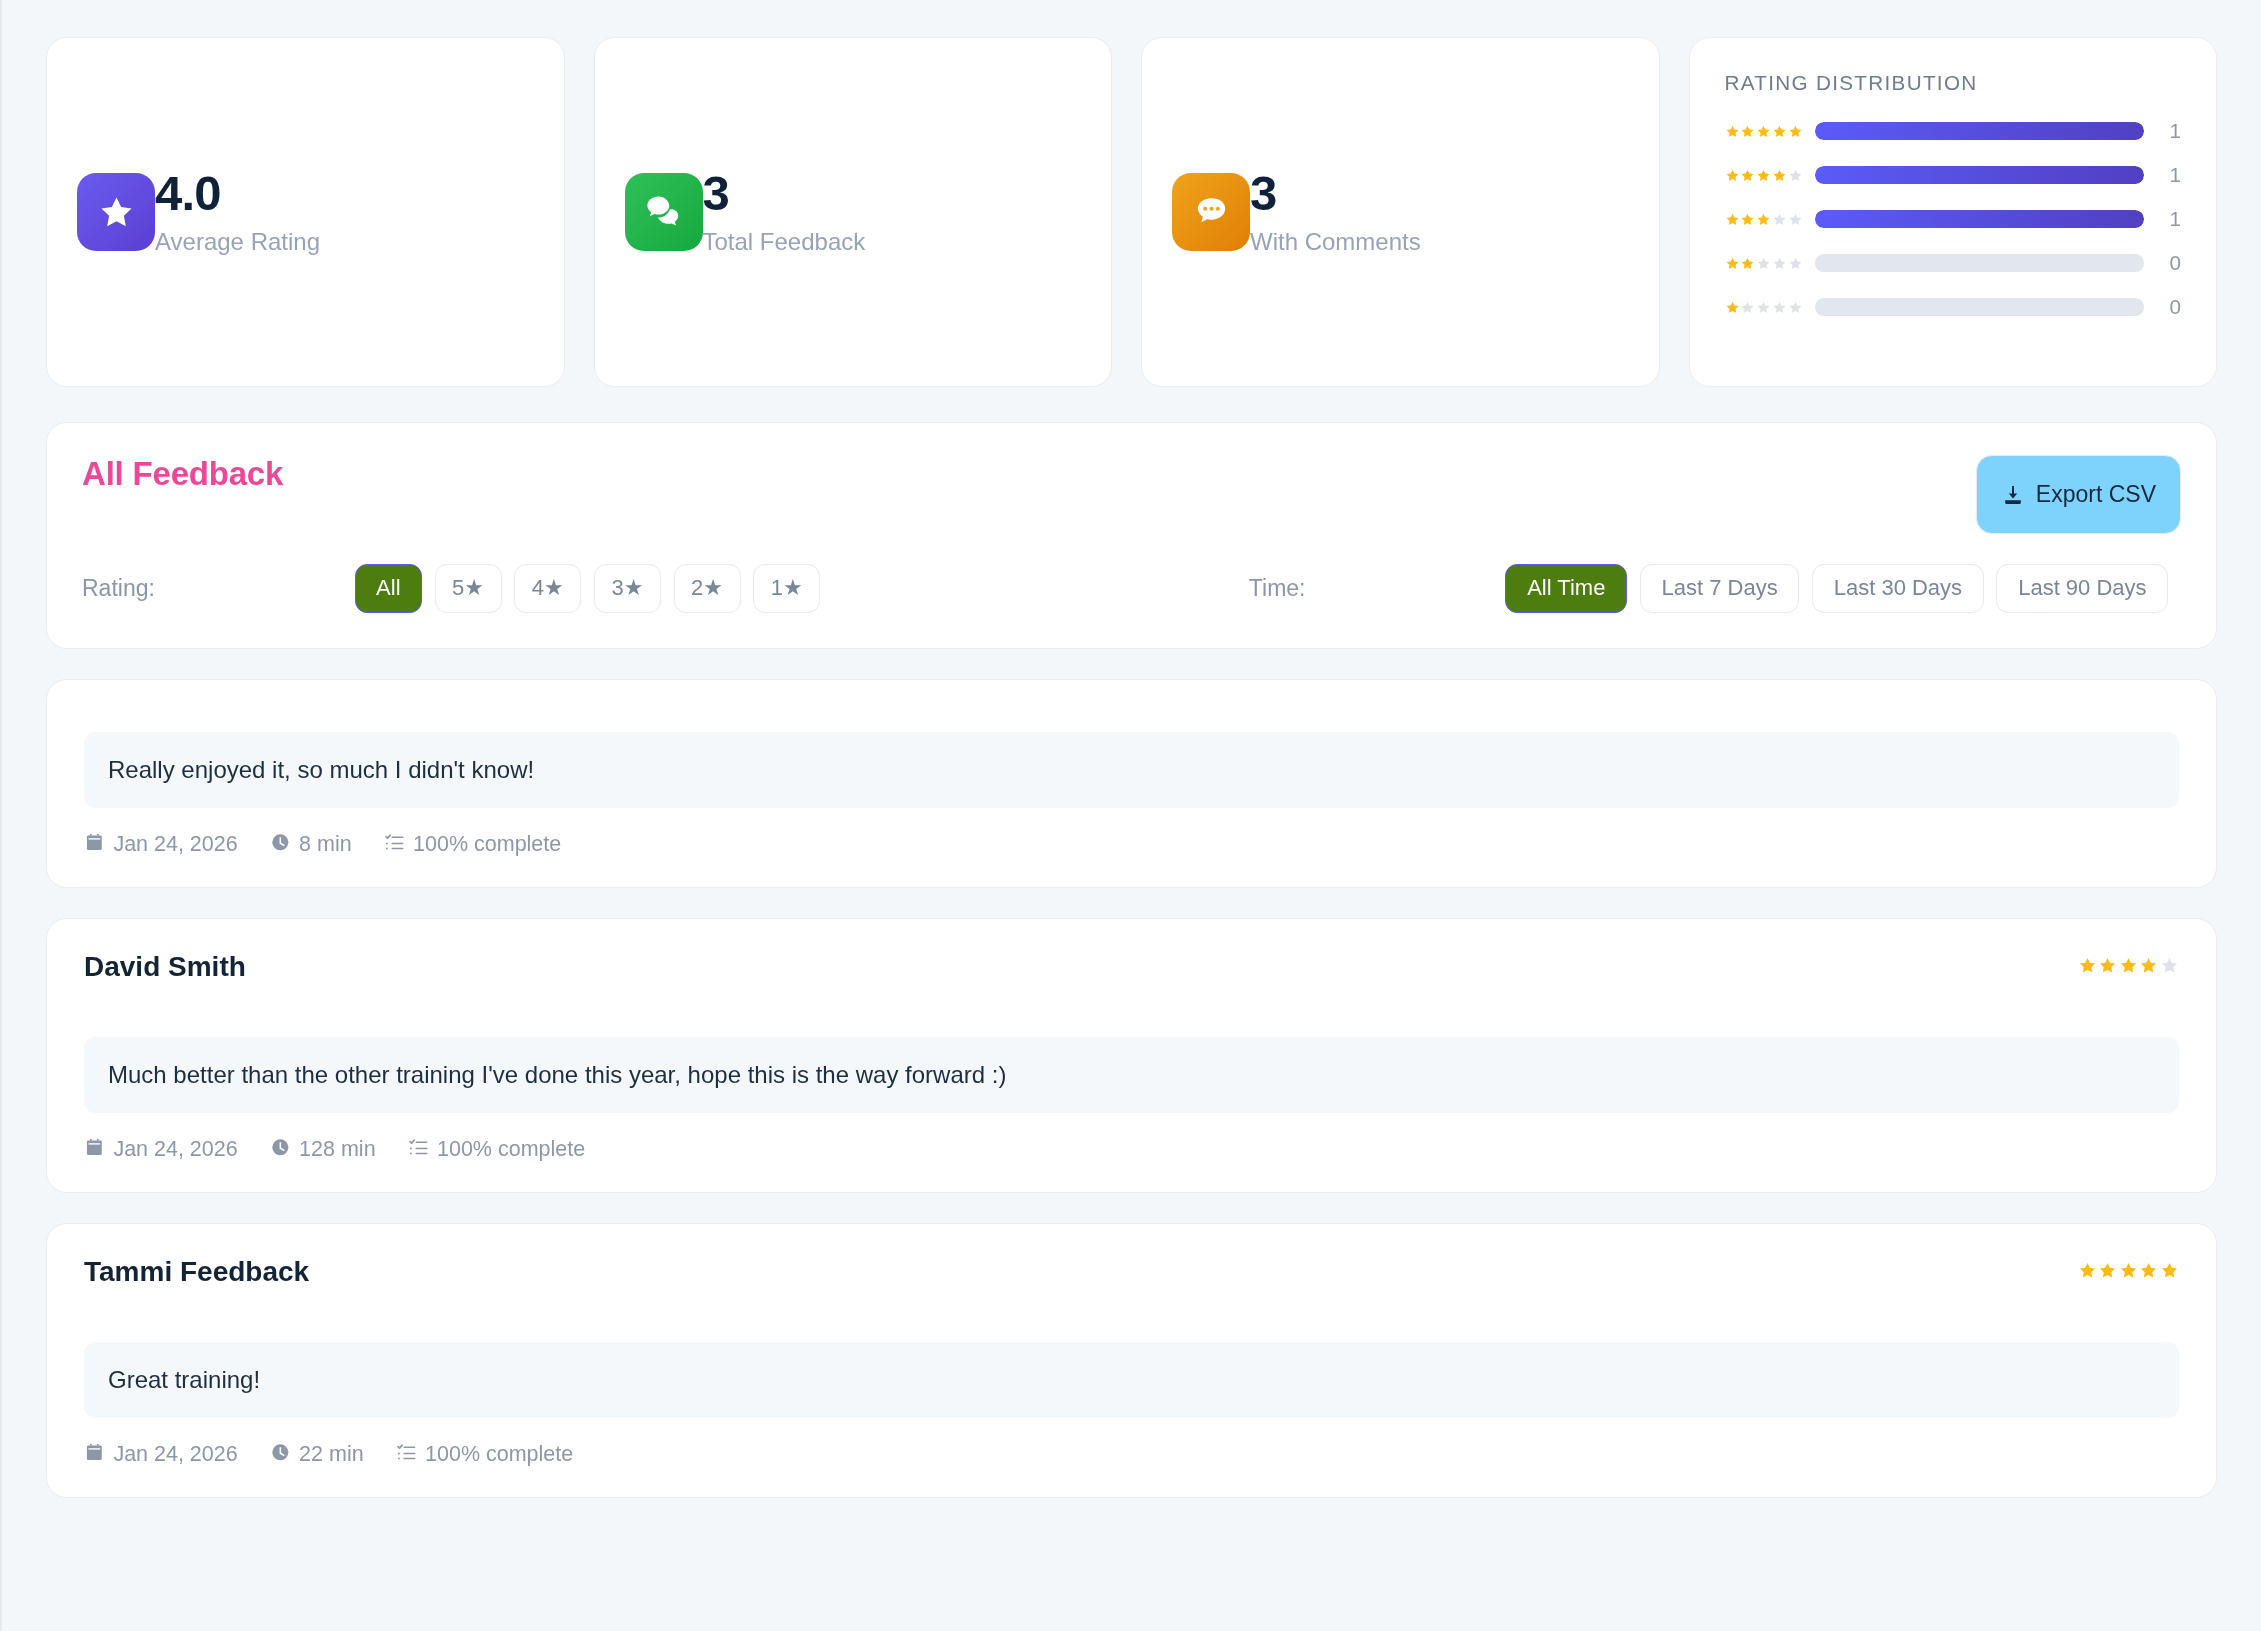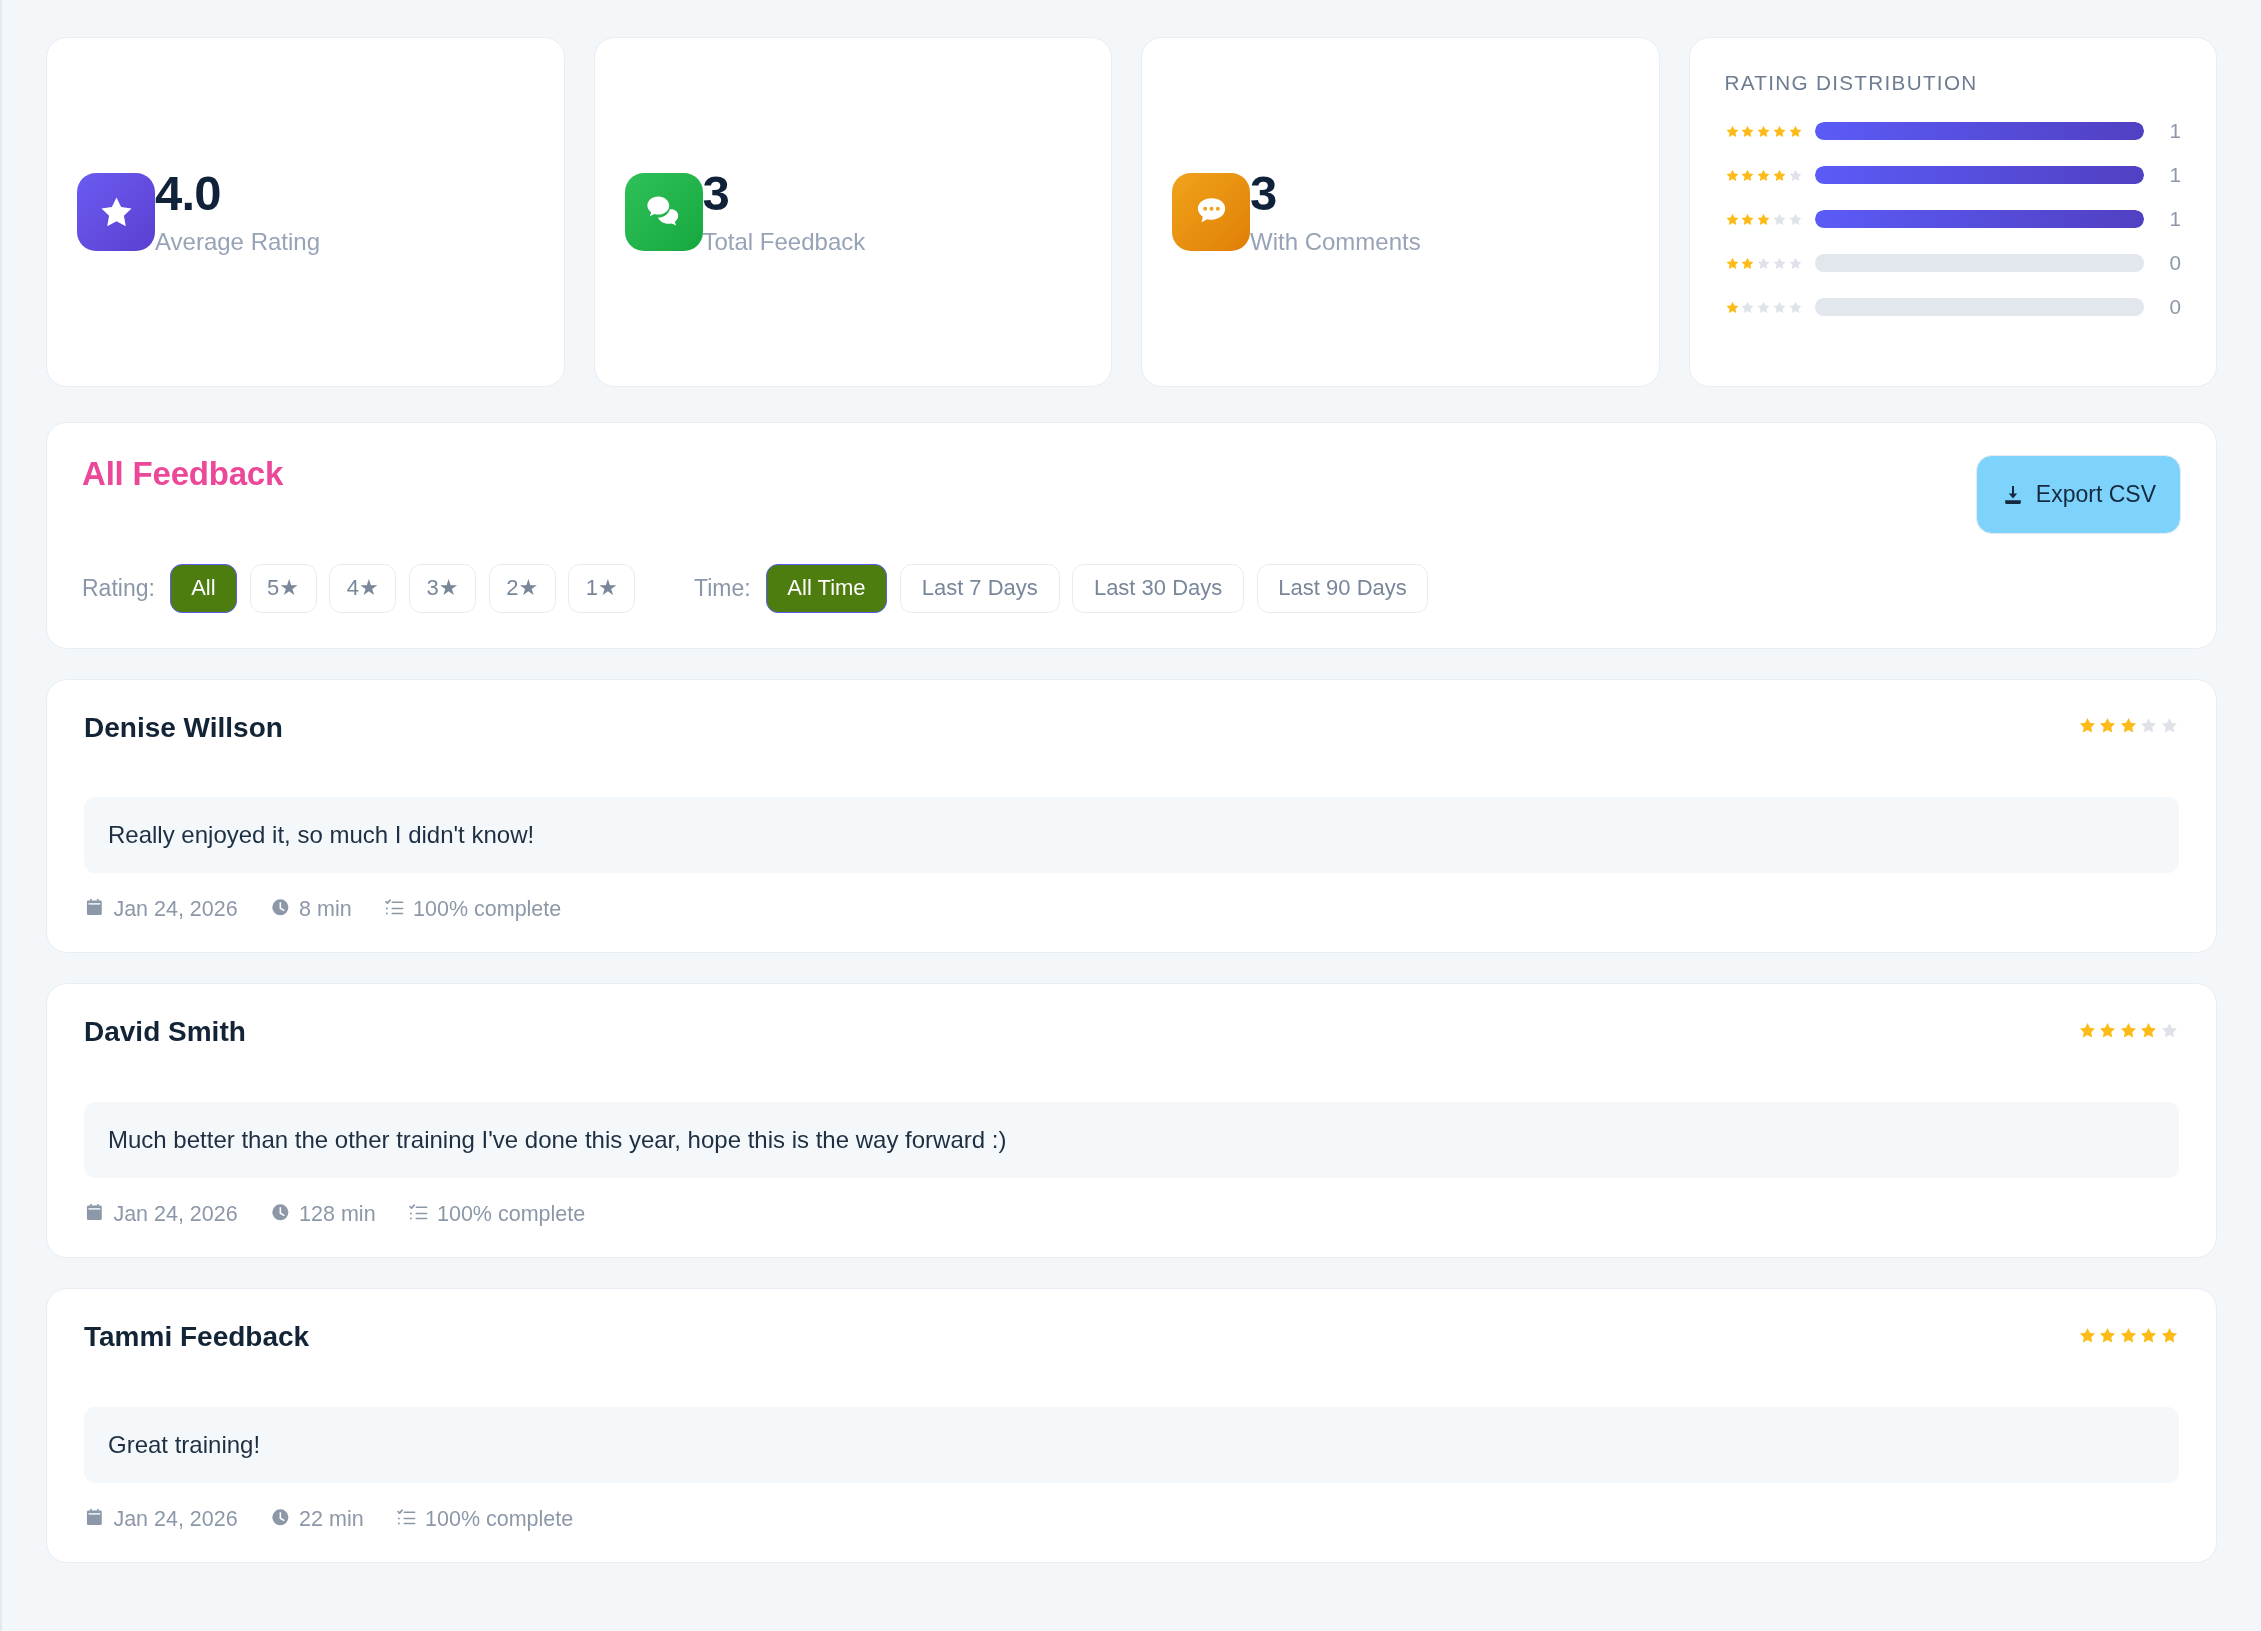--- a/index.html
+++ b/index.html
@@ -144,20 +144,21 @@
     cursor: pointer;
     font-family: inherit;
   }
   .export-btn svg { display: block; flex: none; }
 
   .filters {
     display: flex;
     align-items: center;
     margin-top: 30px;
     gap: 0;
+    justify-content: space-between;
   }
   .filter-label {
     font-size: 23px;
     color: #8b97a8;
     margin-right: 15px;
   }
   .chip {
     border: 1.6px solid #e6ebf1;
     background: #ffffff;
     border-radius: 12px;
@@ -436,43 +437,20 @@
           <button class="chip active wide">All Time</button>
           <button class="chip wide">Last 7 Days</button>
           <button class="chip wide">Last 30 Days</button>
           <button class="chip wide">Last 90 Days</button>
         </span>
     </div>
   </div>
 
   <div id="feedback-list">
       <div class="fb-card">
-        <div class="fb-top">
-          <div>
-            <div class="fb-name">Denise Willson</div>
-            <div class="fb-sub"></div>
-          </div>
-          <div class="fb-stars">
-            <svg width="19" height="19" viewBox="0 0 24 24" fill="#fcbb17">
-              <path d="M12 2.6l2.95 6.0 6.6.95-4.78 4.65 1.13 6.6L12 17.65 6.1 20.8l1.13-6.6L2.45 9.55l6.6-.95z"></path>
-            </svg>
-            <svg width="19" height="19" viewBox="0 0 24 24" fill="#fcbb17">
-              <path d="M12 2.6l2.95 6.0 6.6.95-4.78 4.65 1.13 6.6L12 17.65 6.1 20.8l1.13-6.6L2.45 9.55l6.6-.95z"></path>
-            </svg>
-            <svg width="19" height="19" viewBox="0 0 24 24" fill="#fcbb17">
-              <path d="M12 2.6l2.95 6.0 6.6.95-4.78 4.65 1.13 6.6L12 17.65 6.1 20.8l1.13-6.6L2.45 9.55l6.6-.95z"></path>
-            </svg>
-            <svg width="19" height="19" viewBox="0 0 24 24" fill="#dfe3e9">
-              <path d="M12 2.6l2.95 6.0 6.6.95-4.78 4.65 1.13 6.6L12 17.65 6.1 20.8l1.13-6.6L2.45 9.55l6.6-.95z"></path>
-            </svg>
-            <svg width="19" height="19" viewBox="0 0 24 24" fill="#dfe3e9">
-              <path d="M12 2.6l2.95 6.0 6.6.95-4.78 4.65 1.13 6.6L12 17.65 6.1 20.8l1.13-6.6L2.45 9.55l6.6-.95z"></path>
-            </svg>
-          </div>
-        </div>
         <div class="fb-comment">Really enjoyed it, so much I didn't know!</div>
         <div class="fb-meta">
           <div class="meta-item">
             <span>
               <svg width="20.7" height="20.7" viewBox="0 0 24 24" fill="#8c98a8">
                 <path d="M7 2.2h2v2.1H7zM15 2.2h2v2.1h-2z"></path>
                 <rect x="3.4" y="4" width="17.2" height="17" rx="1.6"></rect>
                 <rect x="5.2" y="7.2" width="13.6" height="1.6" fill="#ffffff"></rect>
               </svg>
             </span>

